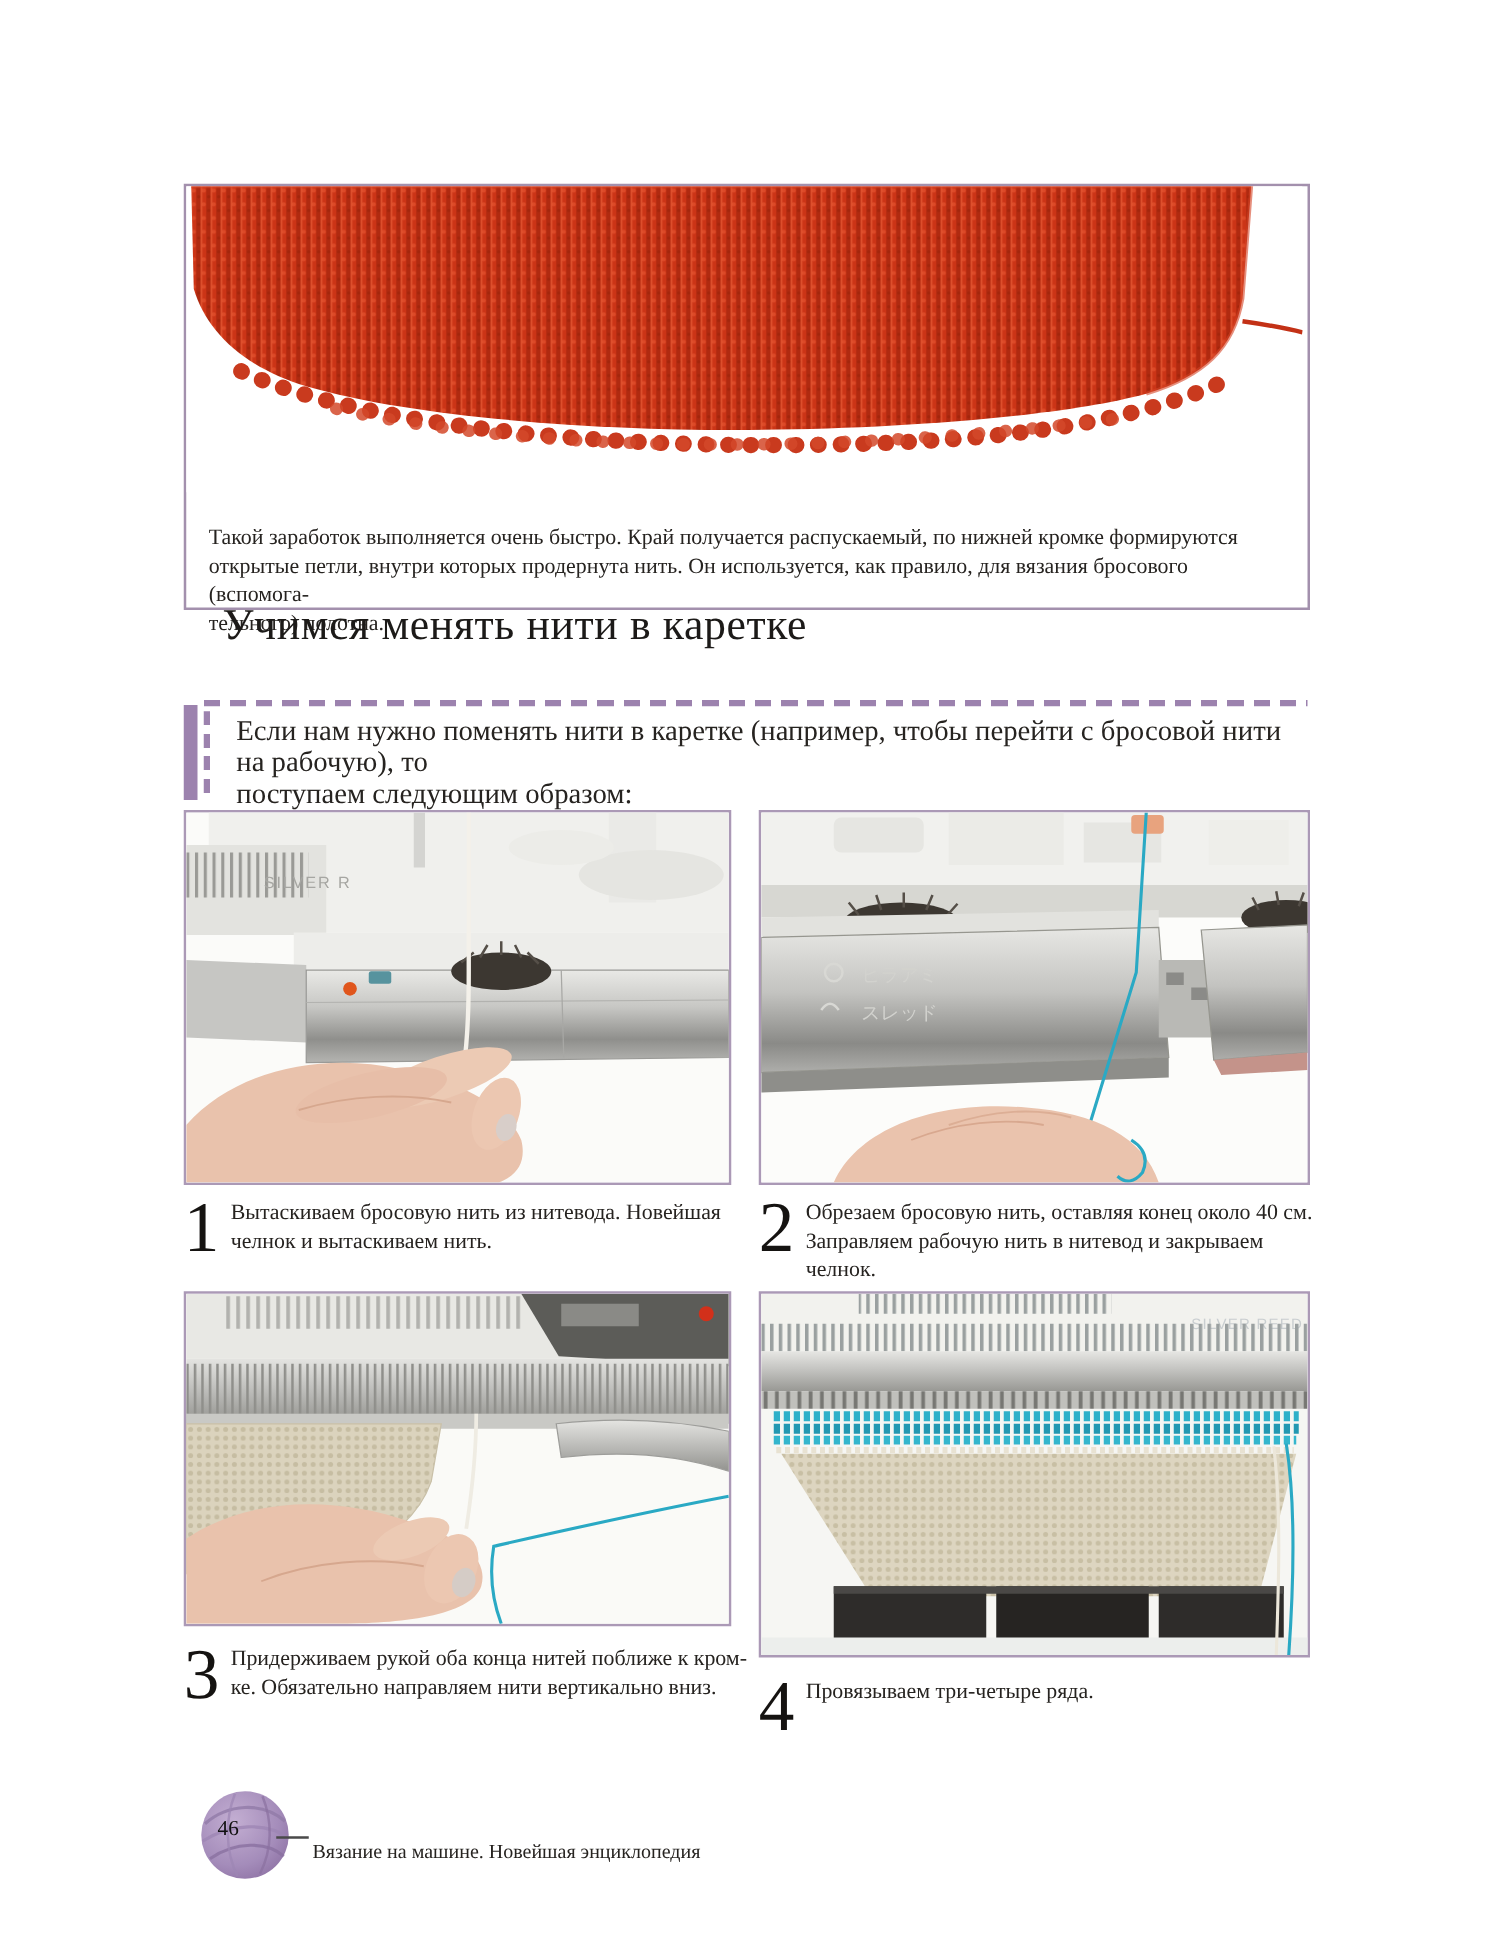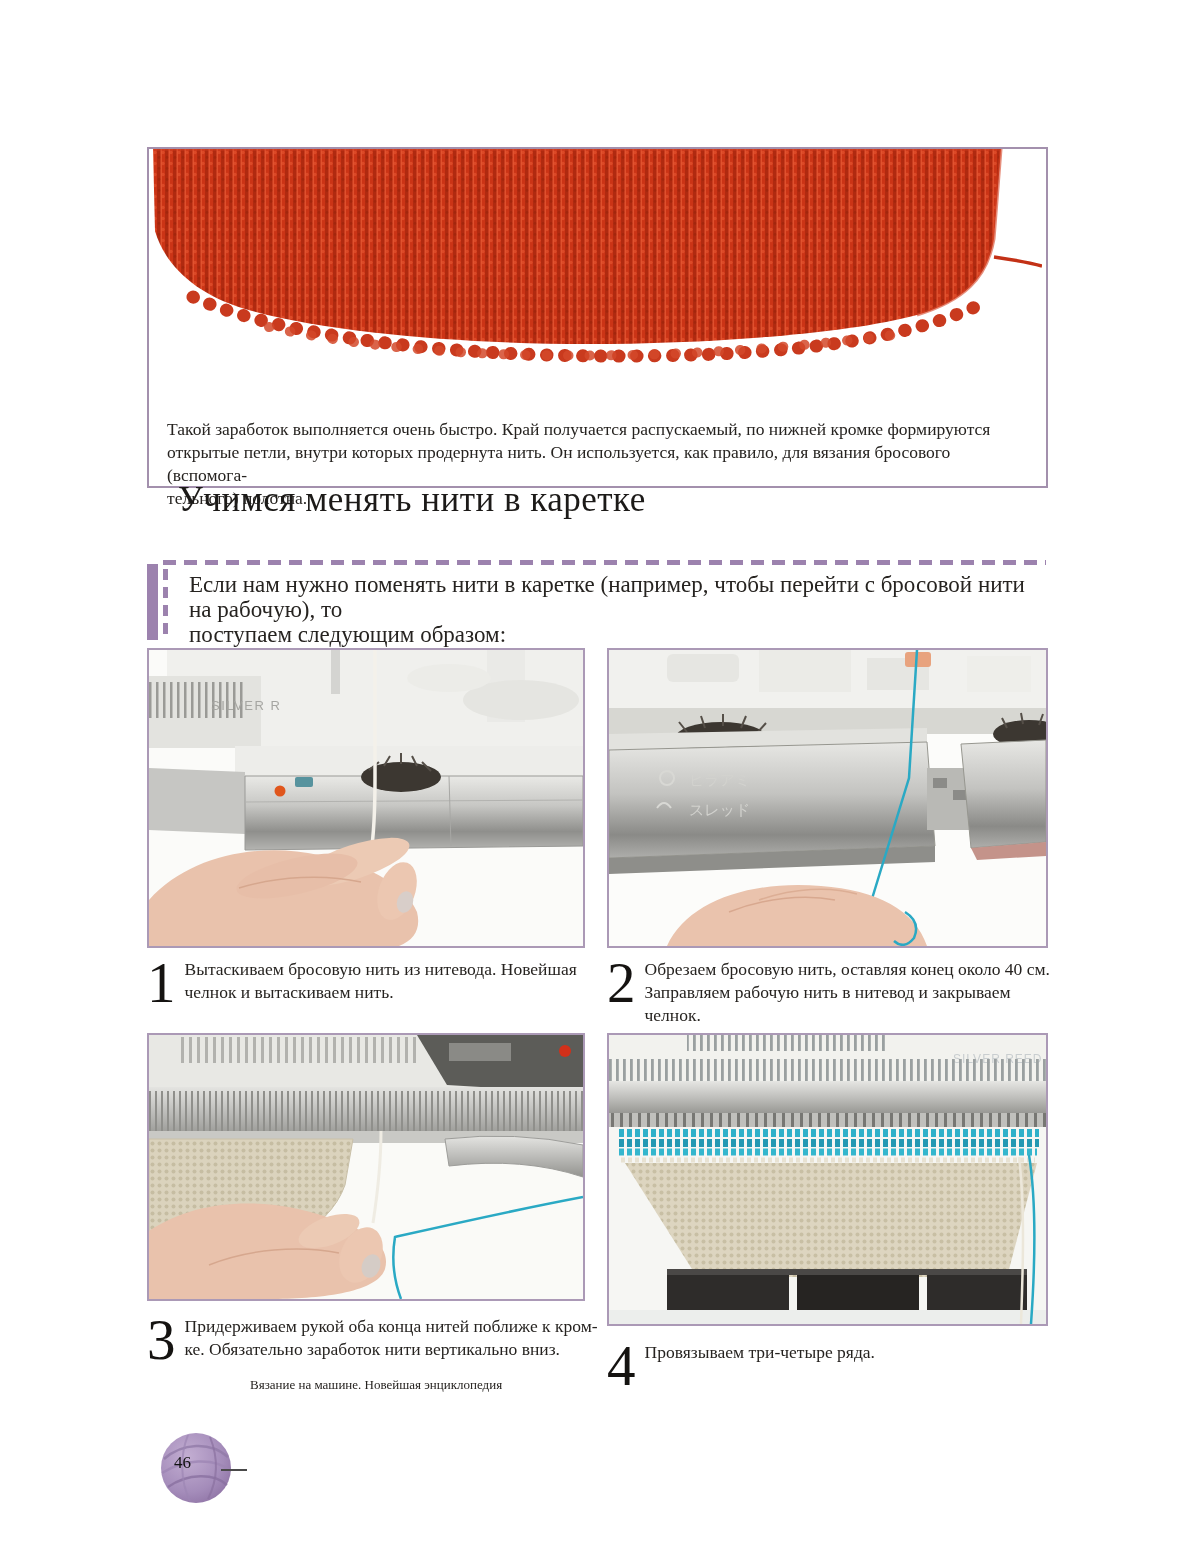--- a/index.html
+++ b/index.html
@@ -40,21 +40,21 @@
   #cap2{left:607px;top:958px;width:458px;}
   #cap3{left:147px;top:1315px;width:466px;}
   #cap4{left:607px;top:1341px;width:458px;}
   .step-num{float:left;font-size:57px;line-height:46px;margin:2px 9px 0 0;color:#151311;}
   .step-text{white-space:pre-line;}
 
   
   .yarn-ball{position:absolute;left:158px;top:1431px;}
   .page-number{position:absolute;left:174px;top:1453px;font-size:17px;color:#111;z-index:2;}
   .footer-leader{position:absolute;left:221px;top:1469px;width:26px;height:2px;background:#4a4a4a;}
-  .book-title{position:absolute;left:250px;top:1377px;font-size:13px;color:#262320;text-align:center;}
+  .book-title{position:absolute;left:250px;top:1473px;font-size:16px;color:#262320;text-align:center;}
 </style>
 </head>
 <body>
 
 <div id="page">
 
   <div class="figure-frame">
     <svg width="893" height="245" viewBox="0 0 893 245">
       <defs>
         <pattern id="ribs" width="8" height="11" patternUnits="userSpaceOnUse">
@@ -280,21 +280,21 @@
         <rect x="318" y="234" width="100" height="46" fill="#2e2c2a"></rect>
         <rect x="58" y="234" width="360" height="6" fill="#4a4846"></rect>
       </g>
       <rect y="275" width="437" height="14" fill="#eceeec"></rect>
       <path d="M420,120 C428,170 426,232 422,289" fill="none" stroke="#2aa9c4" stroke-width="2.5"></path>
       <path d="M410,122 C416,172 414,232 412,289" fill="none" stroke="#ece7da" stroke-width="2.5"></path>
     </svg>
   </div>
 
   <div class="step-caption" id="cap3"><span class="step-num">3</span><span class="step-text">Придерживаем рукой оба конца нитей поближе к кром-
-ке. Обязательно заработок нити вертикально вниз.</span></div>
+ке. Обязательно направляем нити вертикально вниз.</span></div>
   <div class="step-caption" id="cap4"><span class="step-num">4</span><span class="step-text">Провязываем три-четыре ряда.</span></div>
 
   <svg class="yarn-ball" width="78" height="74" viewBox="0 0 78 74">
     <defs>
       <radialGradient id="ballGrad" cx="0.38" cy="0.34" r="0.85">
         <stop offset="0" stop-color="#c3aed2"></stop>
           <stop offset="0.6" stop-color="#a48cba"></stop>
         <stop offset="1" stop-color="#86699c"></stop>
       </radialGradient>
     </defs>

